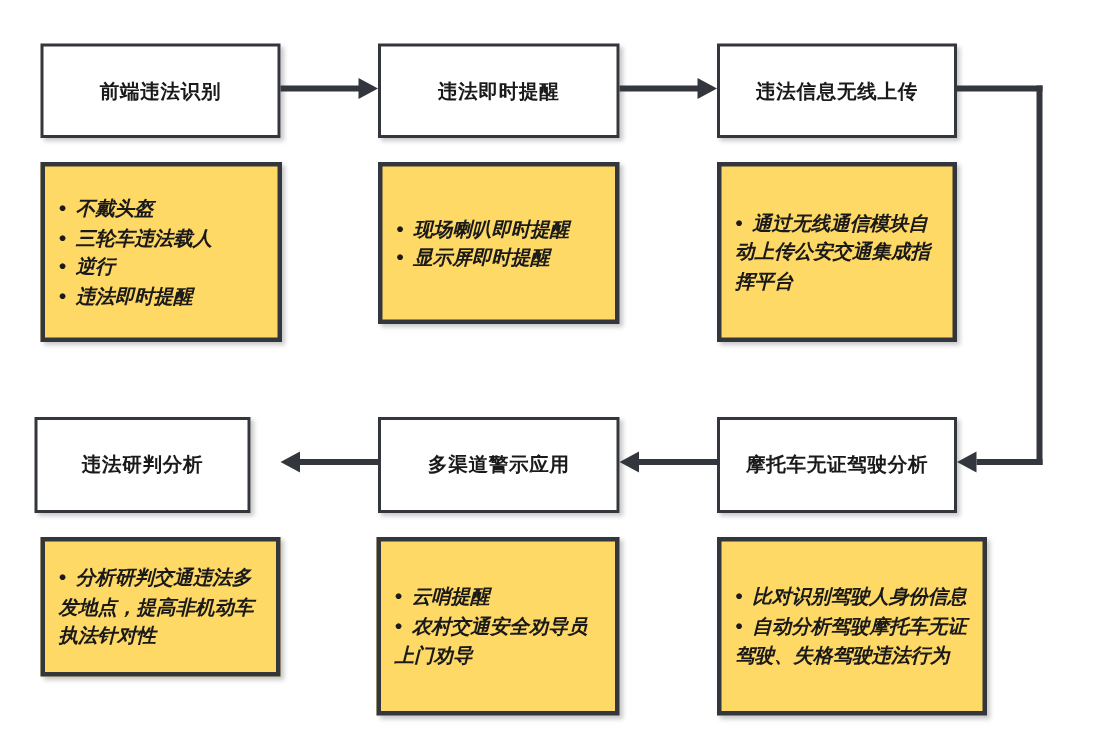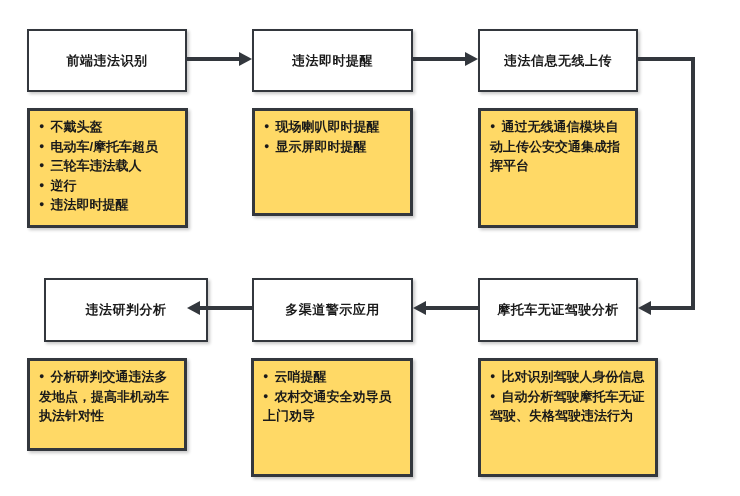--- a/index.html
+++ b/index.html
@@ -8,22 +8,23 @@
     font-family:"Liberation Sans","DejaVu Sans",sans-serif;color:#1a1a1a;
   }
   .step{
     position:absolute;background:#ffffff;border:2px solid #33373d;box-sizing:border-box;
     display:flex;align-items:center;justify-content:center;text-align:center;
     font-size:13px;font-weight:bold;letter-spacing:.5px;
     box-shadow:2px 2px 3px rgba(0,0,0,0.22);
   }
   .note{
     position:absolute;background:#FFD966;border:3px solid #33373d;box-sizing:border-box;
-    display:flex;
+    display:flex;align-items:center;
     box-shadow:2px 2px 3px rgba(0,0,0,0.22);
+    font-style:italic;
   }
   .note-inner{padding:6px 10px 6px 9px;width:100%;}
   .bullet-item{font-size:13px;font-weight:bold;line-height:1.5;text-align:left;}
   .dot{font-size:9px;margin-right:6px;vertical-align:2px;}
   .hline{position:absolute;height:4px;background:#33373d;}
   .vline{position:absolute;width:4px;background:#33373d;}
   .head-right{
     position:absolute;width:0;height:0;
     border-top:7px solid transparent;border-bottom:7px solid transparent;
     border-left:13px solid #33373d;
@@ -45,41 +46,40 @@
   <div class="step" style="left:252px;top:29px;width:161px;height:63px">
     <span>违法即时提醒</span>
   </div>
   <div class="step" style="left:478px;top:29px;width:160px;height:63px">
     <span>违法信息无线上传</span>
   </div>
 
   <div class="note" style="left:27px;top:108px;width:161px;height:120px">
     <div class="note-inner">
       <div class="bullet-item"><span class="dot">●</span><span>不戴头盔</span></div>
-      <div class="bullet-item"><span class="dot">●</span><span>电动车/摩托车超员</span></div>
       <div class="bullet-item"><span class="dot">●</span><span>三轮车违法载人</span></div>
       <div class="bullet-item"><span class="dot">●</span><span>逆行</span></div>
       <div class="bullet-item"><span class="dot">●</span><span>违法即时提醒</span></div>
     </div>
   </div>
 
   <div class="note" style="left:252px;top:108px;width:161px;height:108px">
     <div class="note-inner">
       <div class="bullet-item"><span class="dot">●</span><span>现场喇叭即时提醒</span></div>
       <div class="bullet-item"><span class="dot">●</span><span>显示屏即时提醒</span></div>
     </div>
   </div>
 
   <div class="note" style="left:478px;top:108px;width:160px;height:120px">
     <div class="note-inner">
       <div class="bullet-item"><span class="dot">●</span><span>通过无线通信模块自动上传公安交通集成指挥平台</span></div>
     </div>
   </div>
 
-  <div class="step" style="left:44px;top:278px;width:164px;height:64px">
+  <div class="step" style="left:23px;top:278px;width:144px;height:64px">
     <span>违法研判分析</span>
   </div>
   <div class="step" style="left:252px;top:278px;width:161px;height:64px">
     <span>多渠道警示应用</span>
   </div>
   <div class="step" style="left:478px;top:278px;width:160px;height:64px">
     <span>摩托车无证驾驶分析</span>
   </div>
 
   <div class="note" style="left:27px;top:358px;width:160px;height:93px">

